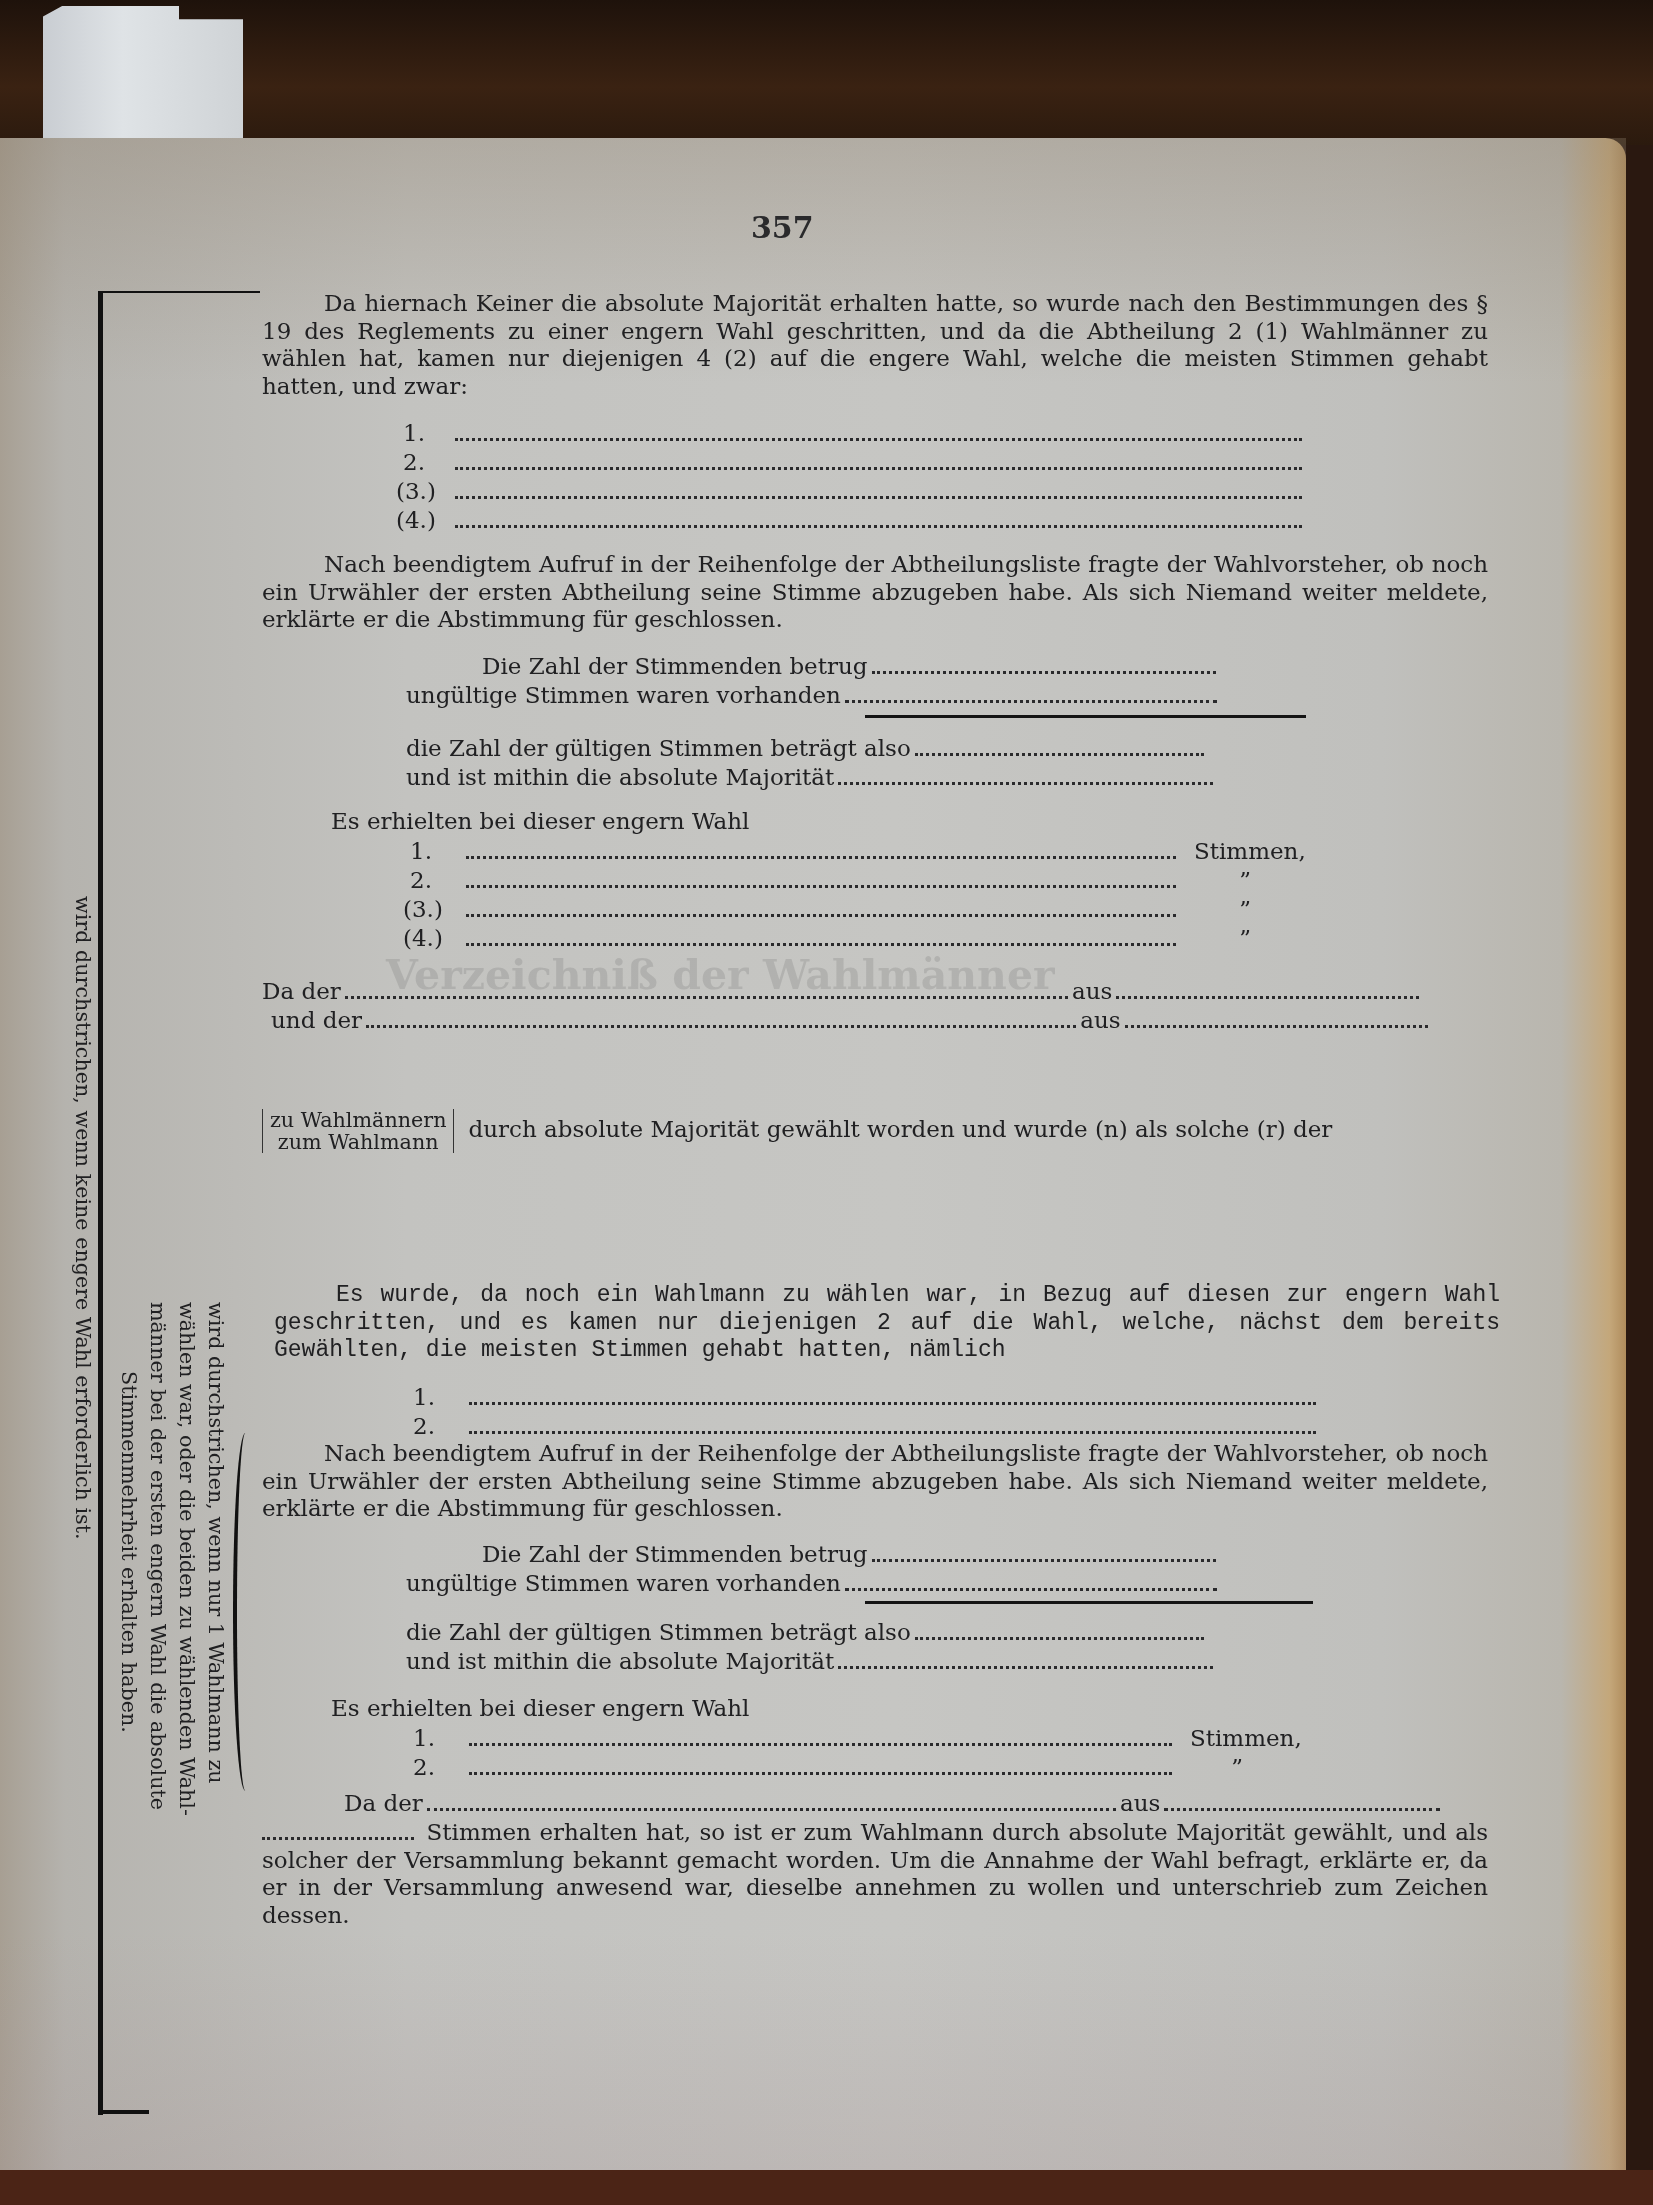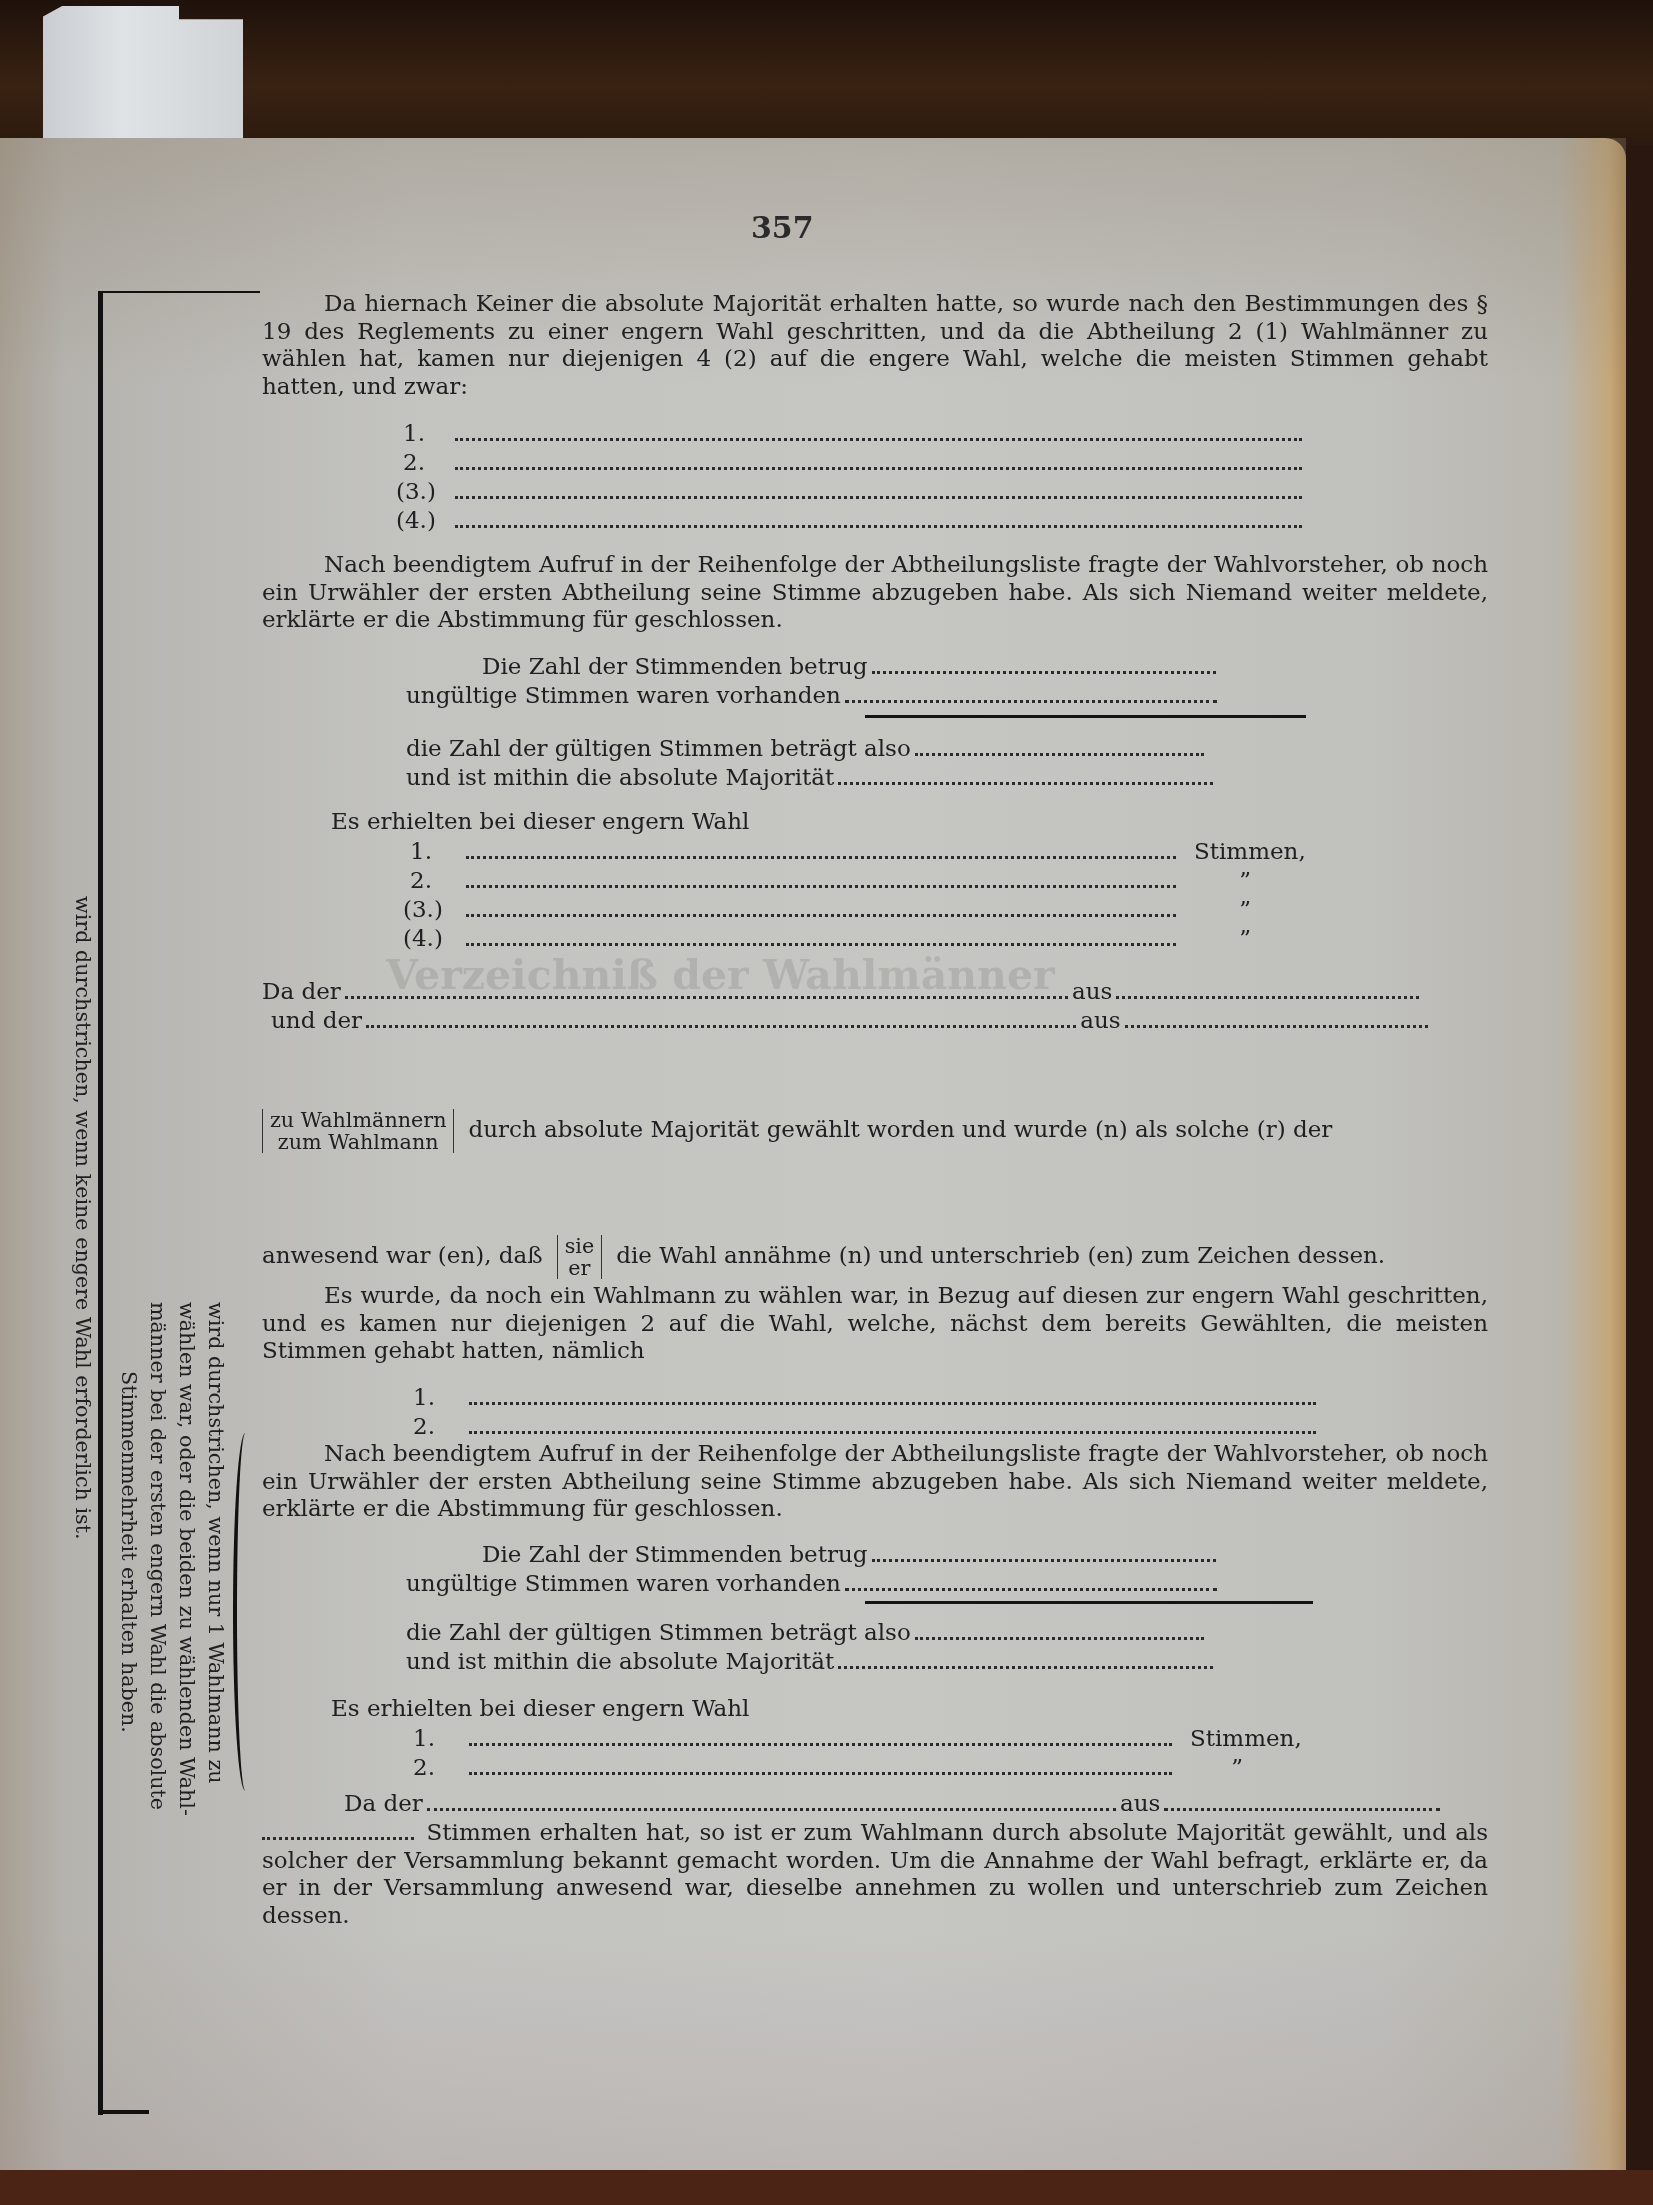--- a/index.html
+++ b/index.html
@@ -102,27 +102,22 @@
   <div class="text" style="left:410px;top:729px;"><span style="display:inline-block;width:52px;">2.</span><span class="dots" style="width:710px;"></span><span style="margin-left:59px;">”</span></div>
   <div class="text" style="left:403px;top:758px;"><span style="display:inline-block;width:59px;">(3.)</span><span class="dots" style="width:710px;"></span><span style="margin-left:59px;">”</span></div>
   <div class="text" style="left:403px;top:787px;"><span style="display:inline-block;width:59px;">(4.)</span><span class="dots" style="width:710px;"></span><span style="margin-left:59px;">”</span></div>
 
   <div class="text" style="left:262px;top:840px;"><span>Da der</span><span class="dots" style="width:723px;"></span><span>aus</span><span class="dots" style="width:303px;"></span></div>
   <div class="text" style="left:262px;top:869px;margin-left:9px;"><span>und der</span><span class="dots" style="width:710px;"></span><span>aus</span><span class="dots" style="width:303px;"></span></div>
   <div class="text" style="left:262px;top:971px;">
     <span class="brace" style="margin-left:0;"><span>zu Wahlmännern</span><br><span>zum Wahlmann</span></span>
     <span>durch absolute Majorität gewählt worden und wurde (n) als solche (r) der</span>
   </div>
-  <div class="text" style="left:262px;top:1097px;">
-    <span>anwesend war (en), daß</span>
-    <span class="brace"><span>sie</span><br><span>er</span></span>
-    <span>die Wahl annähme (n) und unterschrieb (en) zum Zeichen dessen.</span>
-  </div>
 
-  <div class="text justify indent" style="left:262px;top:1144px;width:1226px;">Es wurde, da noch ein Wahlmann zu wählen war, in Bezug auf diesen zur engern Wahl geschritten, und es kamen nur diejenigen 2 auf die Wahl, welche, nächst dem bereits Gewählten, die meisten Stimmen gehabt hatten, nämlich</div>
+  <div class="text justify indent" style="left:274px;top:1144px;width:1226px;font-family:Liberation Mono, monospace;">Es wurde, da noch ein Wahlmann zu wählen war, in Bezug auf diesen zur engern Wahl geschritten, und es kamen nur diejenigen 2 auf die Wahl, welche, nächst dem bereits Gewählten, die meisten Stimmen gehabt hatten, nämlich</div>
   <div class="text" style="left:413px;top:1246px;"><span style="display:inline-block;width:52px;">1.</span><span class="dots" style="width:847px;"></span></div>
   <div class="text" style="left:413px;top:1275px;"><span style="display:inline-block;width:52px;">2.</span><span class="dots" style="width:847px;"></span></div>
 
   <div class="text justify indent" style="left:262px;top:1302px;width:1226px;">Nach beendigtem Aufruf in der Reihenfolge der Abtheilungsliste fragte der Wahlvorsteher, ob noch ein Urwähler der ersten Abtheilung seine Stimme abzugeben habe. Als sich Niemand weiter meldete, erklärte er die Abstimmung für geschlossen.</div>
   <div class="text" style="left:482px;top:1403px;"><span>Die Zahl der Stimmenden betrug</span><span class="dots" style="width:344px;"></span></div>
   <div class="text" style="left:406px;top:1432px;"><span>ungültige Stimmen waren vorhanden</span><span class="dots" style="width:372px;"></span></div>
   <div class="rule" style="left:865px;top:1463px;width:448px;"></div>
   <div class="text" style="left:406px;top:1481px;"><span>die Zahl der gültigen Stimmen beträgt also</span><span class="dots" style="width:289px;"></span></div>
   <div class="text" style="left:406px;top:1510px;"><span>und ist mithin die absolute Majorität</span><span class="dots" style="width:375px;"></span></div>
 

